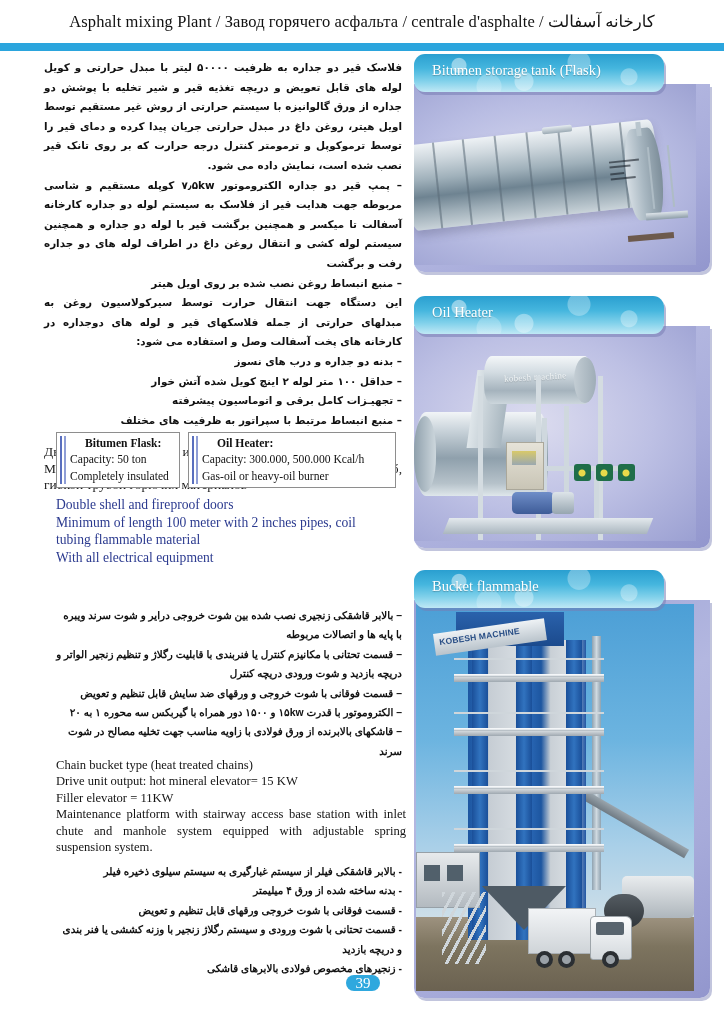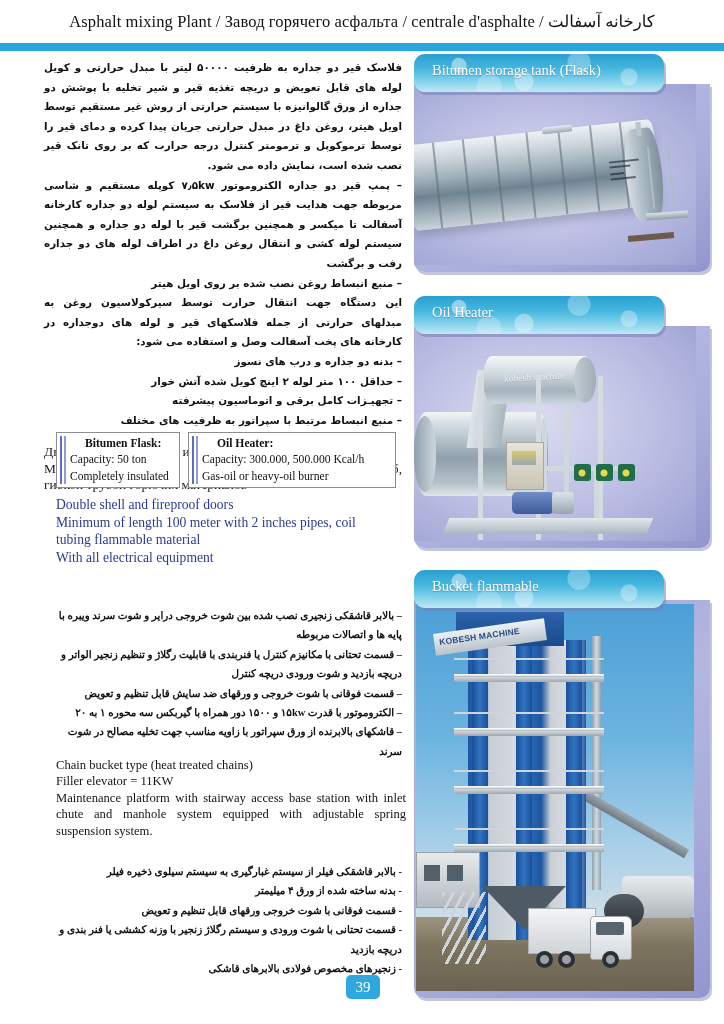--- a/index.html
+++ b/index.html
@@ -96,21 +96,21 @@
     color: #2b3a8f;
   }
   #blue-block p { margin: 0; }
 
   #rtl-block-2 { position: absolute; left: 56px; top: 606px; width: 346px; }
   #en-block-2   { position: absolute; left: 56px; top: 757px; width: 350px; }
   #rtl-block-3 { position: absolute; left: 56px; top: 862px; width: 346px; }
 
   .bullet-rtl {
     direction: rtl; text-align: right;
-    font-family: Liberation Serif, serif;
+    font-family: Liberation Sans, sans-serif;
     font-size: 10.4px; line-height: 19.4px; font-weight: bold; color: #111;
   }
   .bullet-rtl p { margin: 0; }
 
   .en-para {
     font-family: "Liberation Serif", serif;
     font-size: 12.6px; line-height: 16.4px; color: #141414;
     text-align: justify;
   }
   .en-para p { margin: 0; }
@@ -428,23 +428,23 @@
   }
   .tank-right2 {
     position: absolute; left: 188px; top: 290px; width: 40px; height: 34px;
     background: linear-gradient(180deg,#555c62,#2f353a);
     border-radius: 18px/17px;
   }
 
   
   #page-number {
     position: absolute; left: 346px; top: 975px;
-    width: 34px; height: 24px;
+    width: 34px; height: 16px;
     background: #2fa8de;
-    border-radius: 5px;
+    border-radius: 12px;
     color: #ffffff;
     font-family: "Liberation Serif", serif;
     font-size: 15px;
     display: flex; align-items: center; justify-content: center;
   }
 </style>
 </head>
 <body>
 
 <div id="page-header">
@@ -500,25 +500,26 @@
   <p>Minimum of length 100 meter with 2 inches pipes, coil</p>
   <p>tubing flammable material</p>
   <p>With all electrical equipment</p>
 </div>
 
 <div id="rtl-block-2" class="bullet-rtl">
   <p>– بالابر قاشقکی زنجیری نصب شده بین شوت خروجی درایر و شوت سرند ویبره با پایه ها و اتصالات مربوطه</p>
   <p>– قسمت تحتانی با مکانیزم کنترل یا فنربندی با قابلیت رگلاژ و تنظیم زنجیر الواتر و دریچه بازدید و شوت ورودی دریچه کنترل</p>
   <p>– قسمت فوقانی با شوت خروجی و ورقهای ضد سایش قابل تنظیم و تعویض</p>
   <p>– الکتروموتور با قدرت ۱۵kw و ۱۵۰۰ دور همراه با گیربکس سه محوره ۱ به ۲۰</p>
-  <p>– قاشکهای بالابرنده از ورق سپراتور با زاویه مناسب جهت تخلیه مصالح در شوت سرند</p>
+  <p>– قاشکهای بالابرنده از ورق فولادی با زاویه مناسب جهت تخلیه مصالح در شوت سرند</p>
 </div>
 
 <div id="en-block-2" class="en-para">
   <p>Chain bucket type (heat treated chains)</p>
+  <p>Drive unit output: hot mineral elevator= 15 KW</p>
   <p>Filler elevator = 11KW</p>
   <p>Maintenance platform with stairway access base station with inlet chute and manhole system equipped with  adjustable spring suspension system.</p>
 </div>
 
 <div id="rtl-block-3" class="bullet-rtl">
   <p>-  بالابر قاشقکی فیلر از سیستم غبارگیری به سیستم سیلوی ذخیره فیلر</p>
   <p>-  بدنه ساخته شده از ورق ۴ میلیمتر</p>
   <p>-  قسمت فوقانی با شوت خروجی ورقهای قابل تنظیم و تعویض</p>
   <p>-  قسمت تحتانی با شوت ورودی و سیستم رگلاژ زنجیر با وزنه کششی یا فنر بندی و دریچه بازدید</p>
   <p>-  زنجیرهای مخصوص فولادی بالابرهای قاشکی</p>

